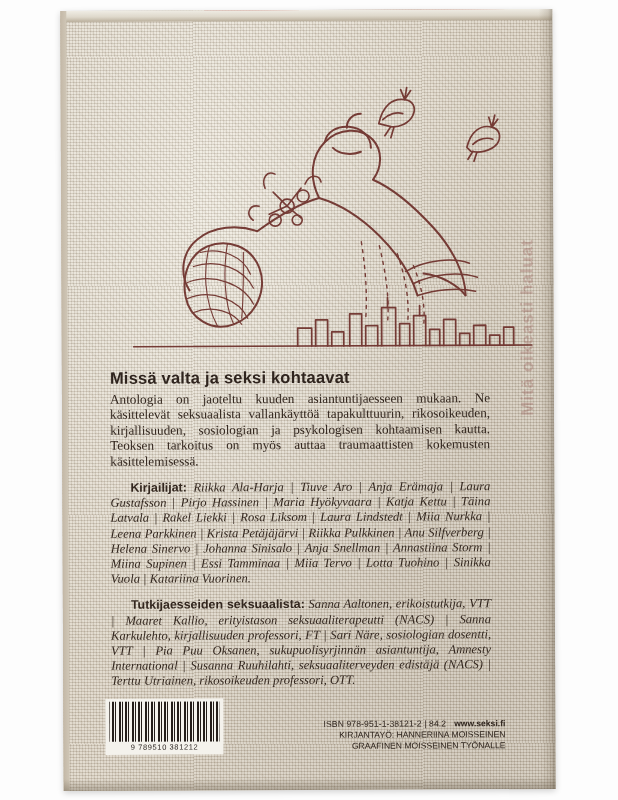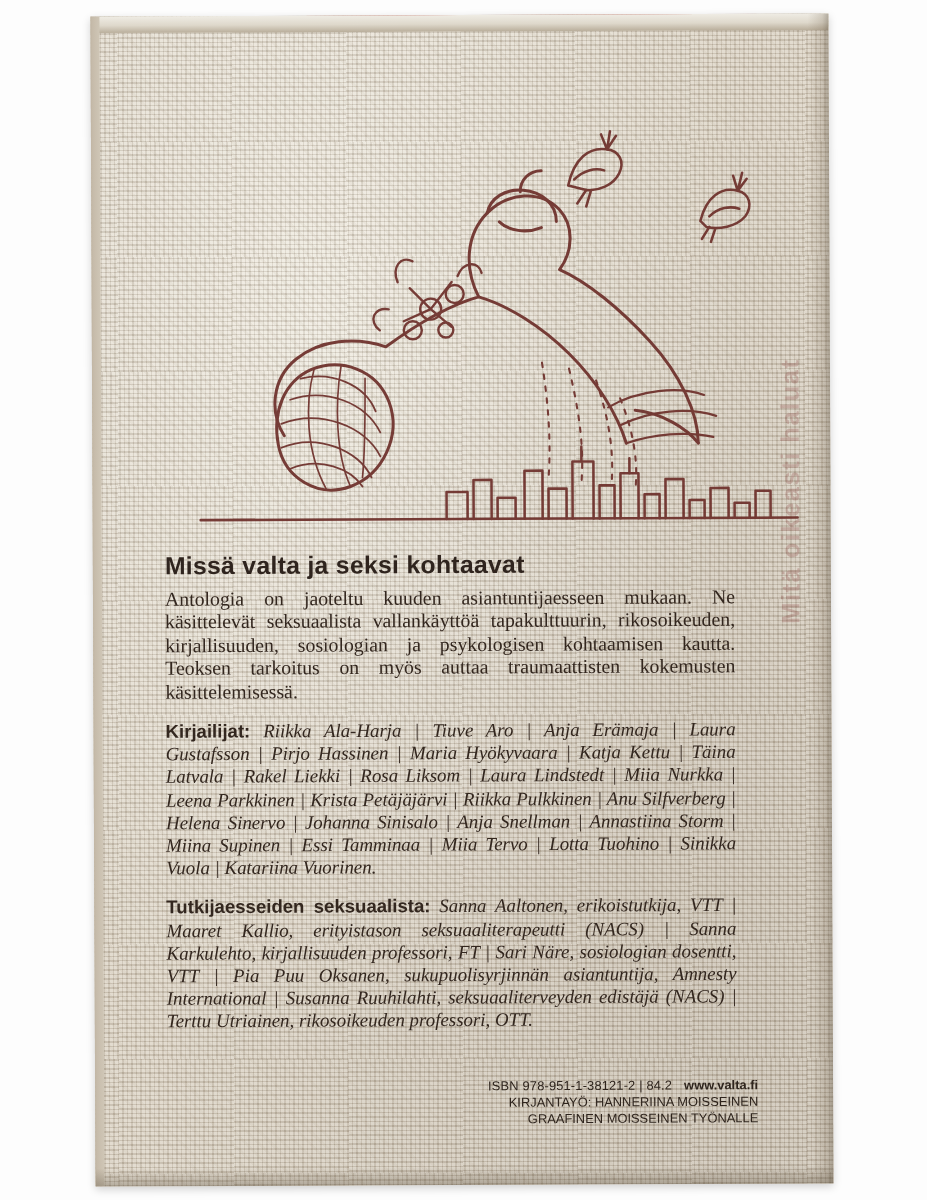--- a/index.html
+++ b/index.html
@@ -152,20 +152,21 @@
     font-size: 12.6px;
     line-height: 15.2px;
     text-align: justify;
     margin-bottom: 11px;
     color: #33271f;
   }
   .credit-label {
     font-family: "Liberation Sans", sans-serif;
     font-weight: bold;
     font-size: 12.4px;
+    margin-left: 20px;
   }
   .names { font-style: italic; }
 
   
   .footer {
     position: absolute;
     left: 42px;
     bottom: 36px;
     width: 400px;
     display: flex;
@@ -328,24 +329,28 @@
         <span class="names" id="authors-list"> Riikka Ala-Harja | Tiuve Aro | Anja Erämaja | Laura Gustafsson | Pirjo Hassinen | Maria Hyökyvaara | Katja Kettu | Täina Latvala | Rakel Liekki | Rosa Liksom | Laura Lindstedt | Miia Nurkka | Leena Parkkinen | Krista Petäjäjärvi | Riikka Pulkkinen | Anu Silfverberg | Helena Sinervo | Johanna Sinisalo | Anja Snellman | Annastiina Storm | Miina Supinen | Essi Tamminaa | Miia Tervo | Lotta Tuohino | Sinikka Vuola | Katariina Vuorinen.</span>
       </div>
 
       <div class="credit-block">
         <span class="credit-label">Tutkijaesseiden seksuaalista:</span>
         <span class="names" id="researchers-list"> Sanna Aaltonen, erikoistutkija, VTT | Maaret Kallio, erityistason seksuaaliterapeutti (NACS) | Sanna Karkulehto, kirjallisuuden professori, FT | Sari Näre, sosiologian dosentti, VTT | Pia Puu Oksanen, sukupuolisyrjinnän asiantuntija, Amnesty International | Susanna Ruuhilahti, seksuaaliterveyden edistäjä (NACS) | Terttu Utriainen, rikosoikeuden professori, OTT.</span>
       </div>
     </div>
 
     <div class="footer">
+      <div class="barcode">
+        <div class="bars"></div>
+        <div class="barcode-num">9 789510 381212</div>
+      </div>
       <div class="colophon">
         <div class="row">
           <span class="isbn">ISBN 978-951-1-38121-2 | 84.2</span>
-          <span class="web">www.valta.fi</span>
+          <span class="web">www.seksi.fi</span>
         </div>
         <div class="row">
             <span>KIRJANTAYÖ: HANNERIINA MOISSEINEN</span>
           </div>
         <div class="row">
             <span>GRAAFINEN MOISSEINEN TYÖNALLE</span>
           </div>
       </div>
     </div>
 

